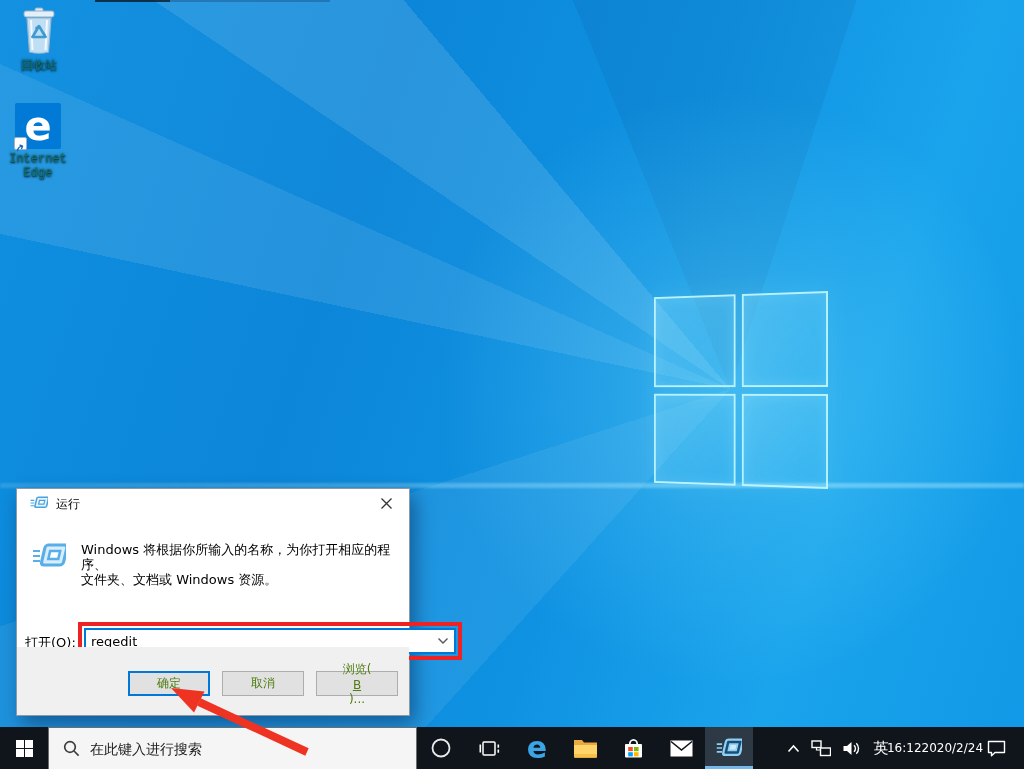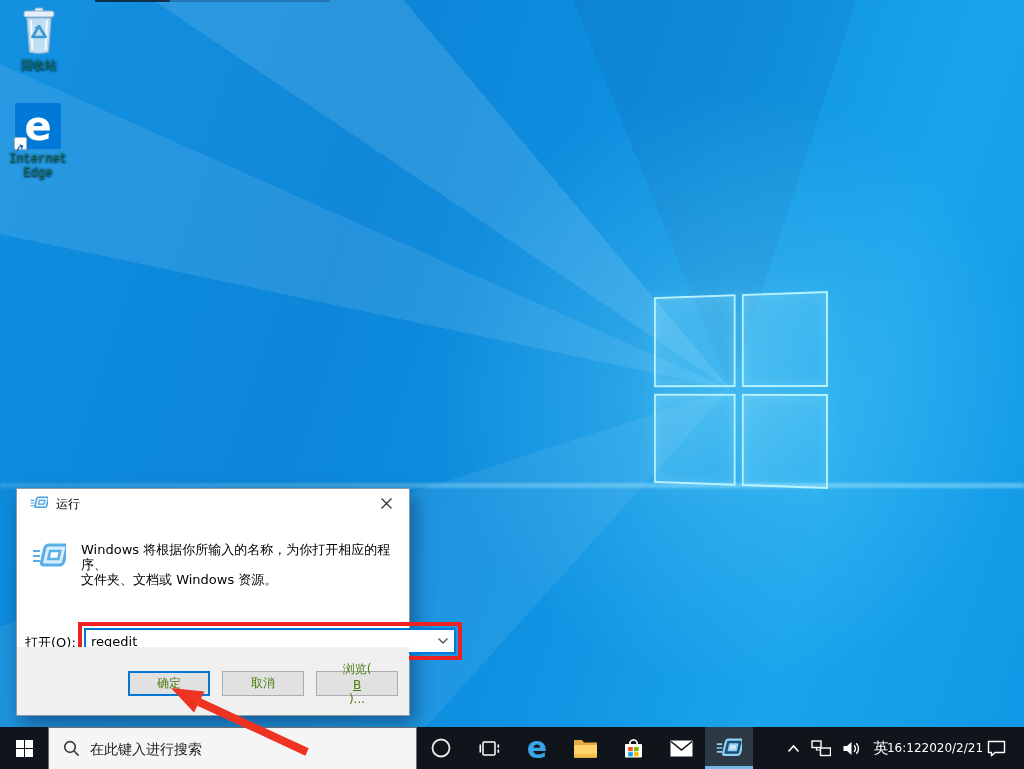--- a/index.html
+++ b/index.html
@@ -287,21 +287,21 @@
     <div class="tray-btn" style="width:30px">
       <svg width="18" height="15" viewBox="0 0 18 15">
         <path d="M1.5 5 h3.5 l4.5 -4 v13 l-4.5 -4 h-3.5 Z" fill="#fff"></path>
         <path d="M12 4.2 A4.5 4.5 0 0 1 12 10.8" stroke="#fff" stroke-width="1.4" fill="none"></path>
         <path d="M14.3 2.2 A7.5 7.5 0 0 1 14.3 12.8" stroke="#fff" stroke-width="1.4" fill="none"></path>
       </svg>
     </div>
     <div class="tray-btn ime">英</div>
     <div class="tray-btn clock">
       <div>16:12</div>
-      <div>2020/2/21</div>
+      <div>2020/2/24</div>
     </div>
     <div class="tray-btn" style="width:44px">
       <svg width="19" height="17" viewBox="0 0 19 17">
         <path d="M1.5 1.5 h16 v11 h-9.5 l-3.5 3.2 v-3.2 h-3 Z" stroke="#fff" stroke-width="1.4" fill="none" stroke-linejoin="round"></path>
       </svg>
     </div>
     <div class="spacer-right"></div>
   </div>
 </div>
 

